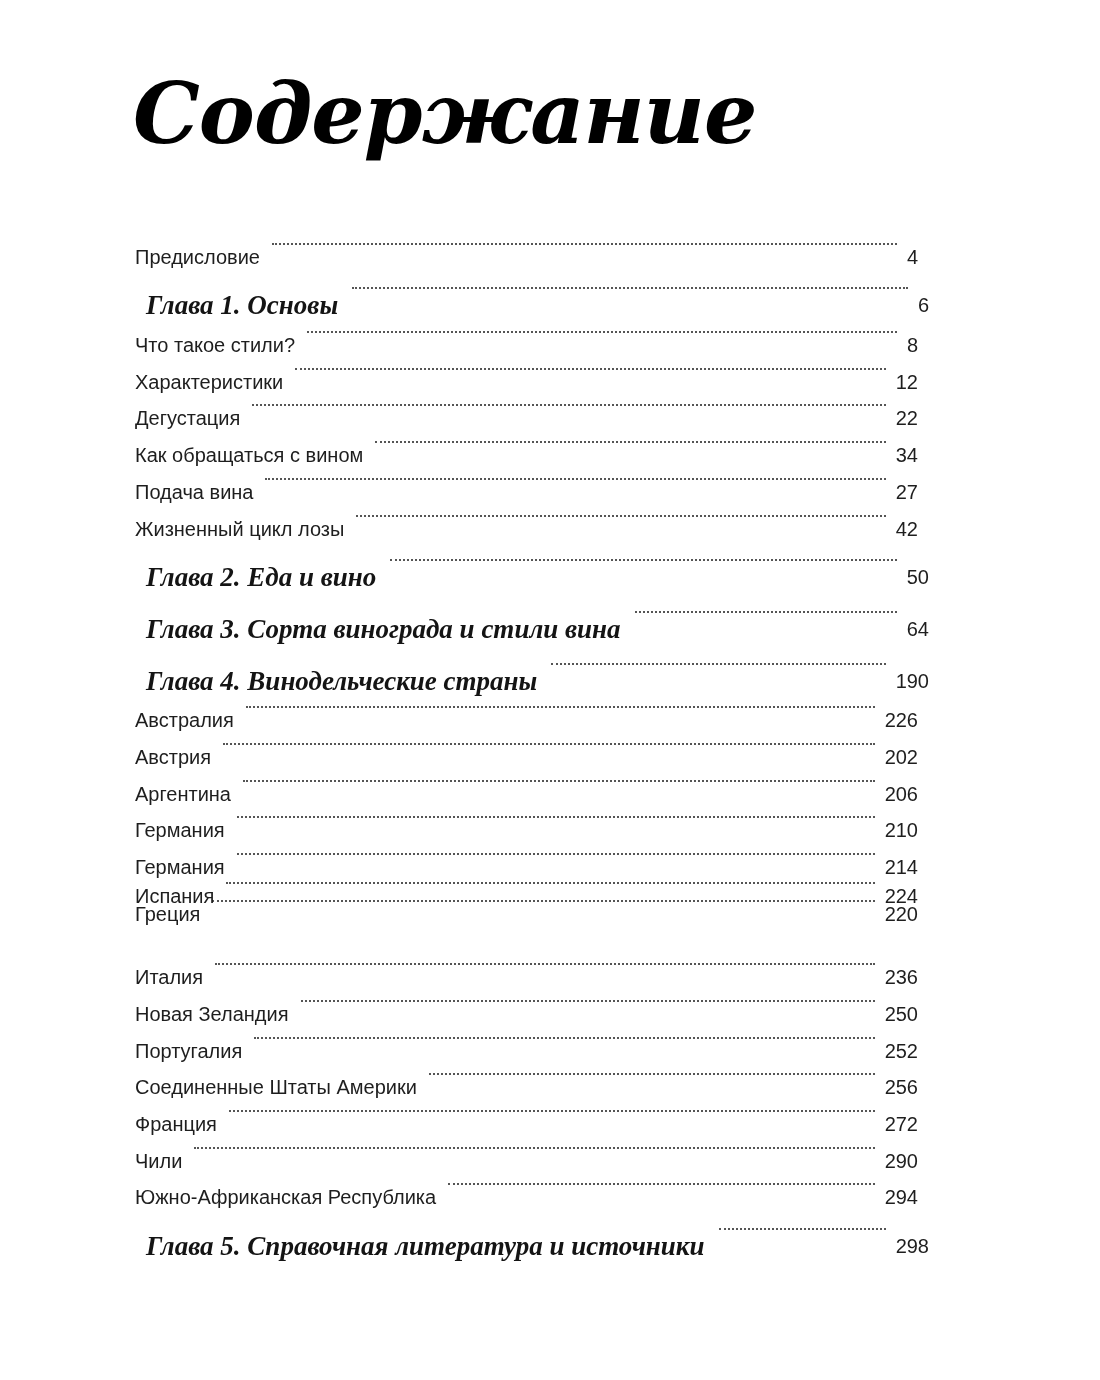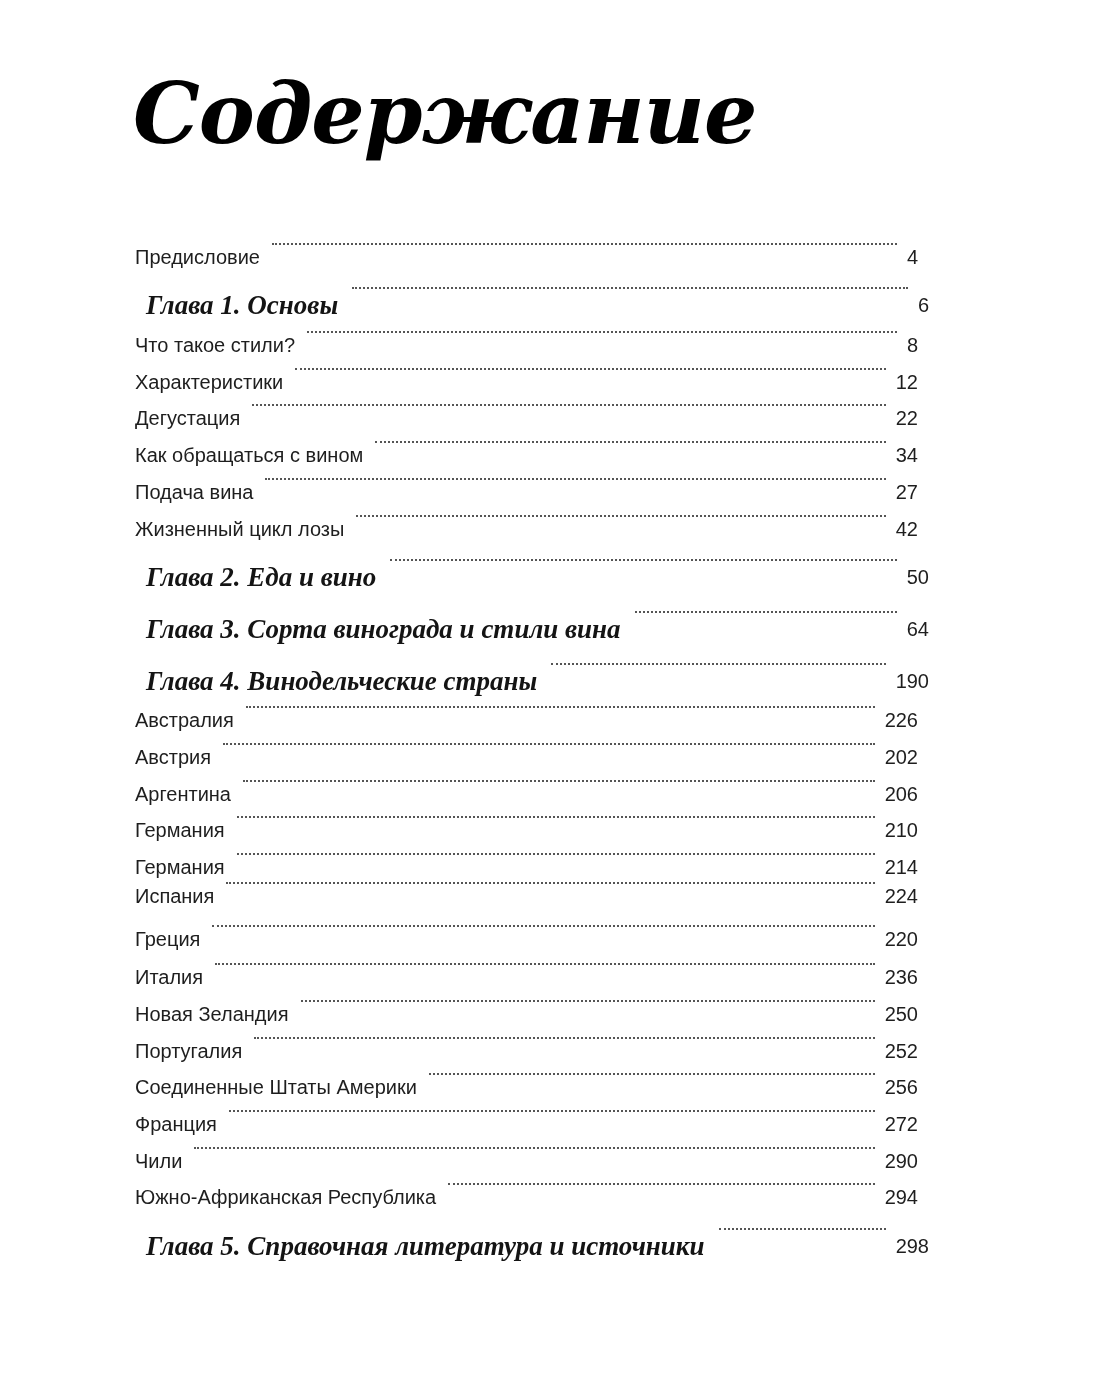--- a/index.html
+++ b/index.html
@@ -161,21 +161,21 @@
   <div class="toc-row section" style="top:817px">
     <span class="toc-label">Германия</span>
     <span class="toc-dots"></span>
     <span class="toc-page">210</span>
   </div>
   <div class="toc-row section" style="top:854px">
     <span class="toc-label">Германия</span>
     <span class="toc-dots"></span>
     <span class="toc-page">214</span>
   </div>
-  <div class="toc-row section" style="top:926px">
+  <div class="toc-row section" style="top:901px">
     <span class="toc-label">Греция</span>
     <span class="toc-dots"></span>
     <span class="toc-page">220</span>
   </div>
   <div class="toc-row section" style="top:883px">
     <span class="toc-label">Испания</span>
     <span class="toc-dots"></span>
     <span class="toc-page">224</span>
   </div>
   <div class="toc-row section" style="top:964px">

